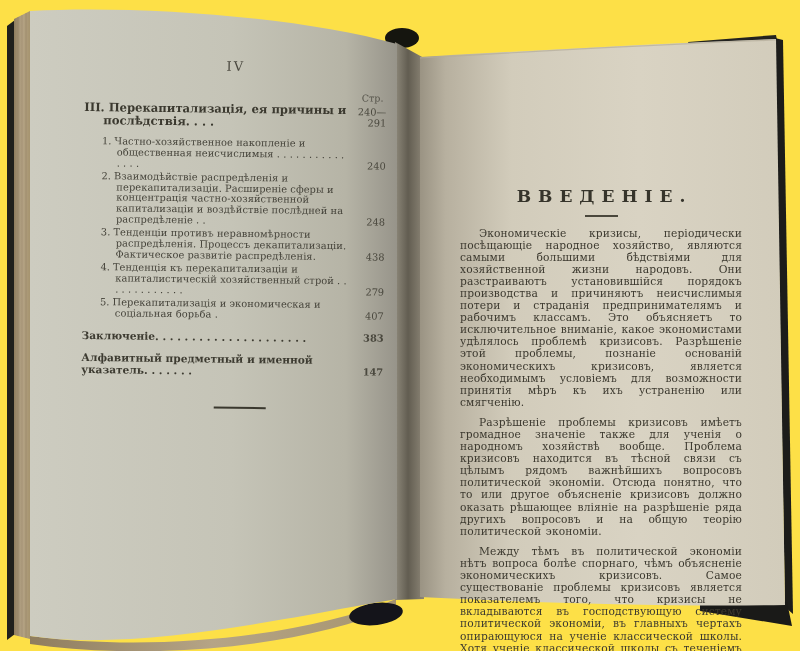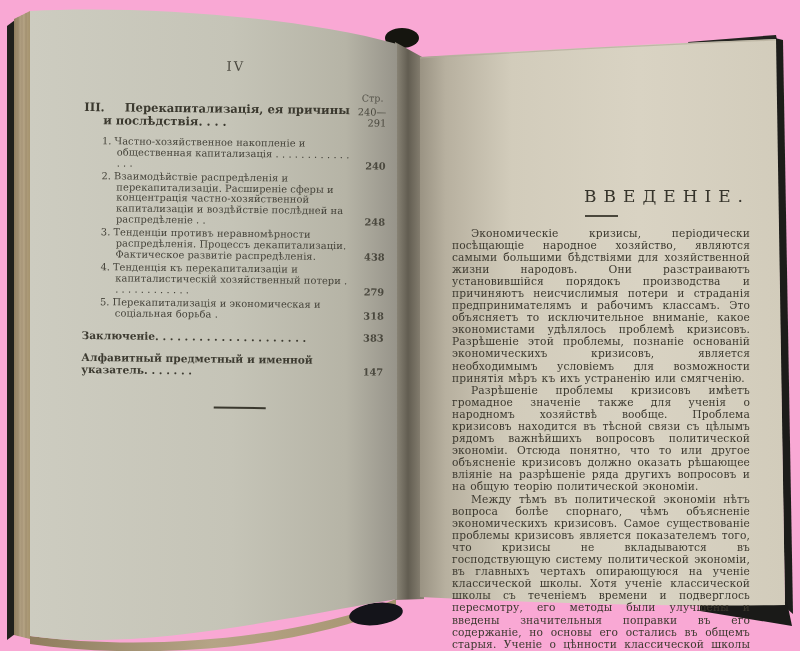--- a/index.html
+++ b/index.html
@@ -5,21 +5,21 @@
   html, body {
     margin: 0;
     padding: 0;
     background: #ffffff;
     font-family: "DejaVu Serif", serif;
   }
   .scene {
     position: relative;
     width: 800px;
     height: 651px;
-    background: #f9a8d4;
+    background: #fde047;
     overflow: hidden;
   }
   .book-svg {
     position: absolute;
     left: 0; top: 0;
     width: 800px; height: 651px;
     display: block;
   }
 
   
@@ -53,35 +53,34 @@
     display: flex;
     align-items: flex-end;
   }
   .toc-page {
     width: 36px;
     flex: 0 0 36px;
     text-align: right;
     font-size: 9.8px;
     line-height: 10.8px;
     color: #4a483e;
-    font-weight: bold;
   }
   .toc-chapter {
     font-weight: bold;
     font-size: 11.6px;
     line-height: 13px;
     margin-bottom: 9px;
     color: #3b392f;
   }
   .toc-chapter .toc-body {
     flex: 1;
     padding-left: 19px;
     text-indent: -19px;
   }
-  .toc-chapter .ch-num { margin-right: 20px; }
+  .toc-chapter .ch-num { margin-right: 4px; }
   .toc-chapter .toc-page { font-weight: normal; padding-bottom: 1px; }
   .toc-item {
     margin-bottom: 2.5px;
   }
   .toc-item .toc-body {
     flex: 1;
     font-size: 9.8px;
     line-height: 10.8px;
     padding-left: 33px;
     text-indent: -15px;
@@ -108,36 +107,36 @@
   
   .right-page-text {
     position: absolute;
     left: 452px;
     top: 186px;
     width: 298px;
     color: #3c392f;
   }
   .section-title {
     margin: 0;
-    text-align: right;
+    text-align: center;
     font-size: 17px;
     line-height: 20px;
-    font-weight: normal;
+    font-weight: bold;
     letter-spacing: 7px;
     padding-left: 7px; 
     color: #36342b;
   }
   .title-divider {
     width: 33px;
     height: 1.5px;
     background: #4a473c;
     margin: 9px auto 11px auto;
   }
   .right-page-text p {
-    margin: 0;
+    margin: 8px;
     font-size: 10.7px;
     line-height: 12.1px;
     text-align: justify;
     text-indent: 19px;
     letter-spacing: 0.1px;
     word-spacing: 1px;
   }
 </style>
 </head>
 <body>
@@ -203,51 +202,51 @@
 
     <div class="toc-row toc-chapter">
       <div class="toc-body">
         <span class="ch-num">III.</span><span>Перекапитализація, ея причины и послѣдствія. .  .  .</span>
       </div>
       <div class="toc-page">240—291</div>
     </div>
 
     <div class="toc-row toc-item">
       <div class="toc-body">
-        <span class="item-num">1.</span><span>Частно-хозяйственное накопленіе и общественная капитализація  .  .  .  .  .  .  .  .  .  .  .  .  .  .  .</span>
+        <span class="item-num">1.</span><span>Частно-хозяйственное накопленіе и общественная неисчислимыя  .  .  .  .  .  .  .  .  .  .  .  .  .  .  .</span>
       </div>
       <div class="toc-page">240</div>
     </div>
 
     <div class="toc-row toc-item">
       <div class="toc-body">
         <span class="item-num">2.</span><span>Взаимодѣйствіе распредѣленія и перекапитализаціи. Расширеніе сферы и концентрація частно-хозяйственной капитализаціи и воздѣйствіе послѣдней на распредѣленіе .  .</span>
       </div>
       <div class="toc-page">248</div>
     </div>
 
     <div class="toc-row toc-item">
       <div class="toc-body">
         <span class="item-num">3.</span><span>Тенденціи противъ неравномѣрности распредѣленія. Процессъ декапитализаціи. Фактическое развитіе распредѣленія.</span>
       </div>
       <div class="toc-page">438</div>
     </div>
 
     <div class="toc-row toc-item">
       <div class="toc-body">
-        <span class="item-num">4.</span><span>Тенденція къ перекапитализаціи и капиталистическій хозяйственный потери .  .  .  .  .  .  .  .  .  .  .  .  .</span>
+        <span class="item-num">4.</span><span>Тенденція къ перекапитализаціи и капиталистическій хозяйственный строй .  .  .  .  .  .  .  .  .  .  .  .  .</span>
       </div>
       <div class="toc-page">279</div>
     </div>
 
     <div class="toc-row toc-item">
       <div class="toc-body">
         <span class="item-num">5.</span><span>Перекапитализація и экономическая и соціальная борьба .</span>
       </div>
-      <div class="toc-page">318</div>
+      <div class="toc-page">407</div>
     </div>
 
     <div class="toc-row toc-closing">
       <div class="toc-body">Заключеніе. .  .  .  .  .  .  .  .  .  .  .  .  .  .  .  .  .  .  .  .</div>
       <div class="toc-page">383</div>
     </div>
 
     <div class="toc-row toc-closing">
       <div class="toc-body">Алфавитный предметный и именной указатель. .  .  .  .  .  .</div>
       <div class="toc-page">147</div>

